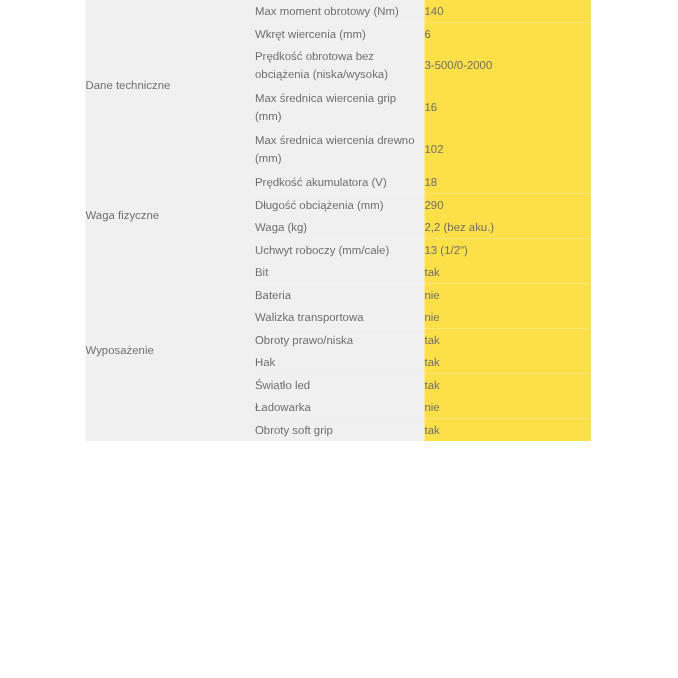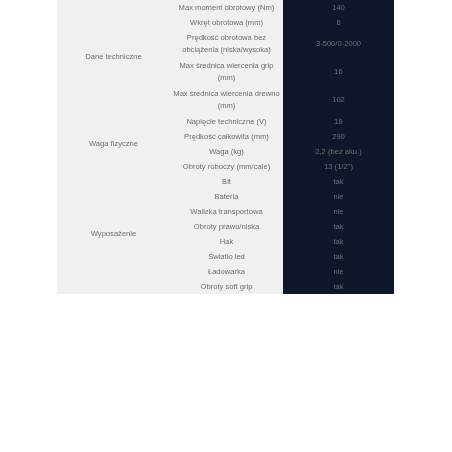--- a/index.html
+++ b/index.html
@@ -28,21 +28,20 @@
   #spec-table col.c-label { width: 113px; }
   #spec-table col.c-value { width: 111px; }
 
   #spec-table td {
     vertical-align: middle;
     font-size: 7.6px;
     line-height: 1.55;
     color: #6e6e6e;
     padding: 0;
     border: 0;
-    text-align: center;
   }
 
   td.group-cell {
     background: #f0f0f0;
     border-top: 1px solid #e2e2e2;
     border-right: 1px solid #e6e6e6;
     padding: 0 10px;
     color: #6e6e6e;
     text-align: left;
   }
@@ -53,21 +52,21 @@
 
   td.label-cell {
     background: #f0f0f0;
     border-top: 1px solid #e6e6e6;
     border-right: 1px solid #e6e6e6;
     padding: 5px 10px;
     color: #6e6e6e;
   }
 
   td.value-cell {
-    background: #0f172a;
+    background: #fde047;
     border-top: 1px solid #ececec;
     padding: 5px 9px;
     color: #7a7a7a;
   }
 
   tr.r-one td.label-cell,
   tr.r-one td.value-cell { height: 15px; }
 
   tr.r-two td.label-cell,
   tr.r-two td.value-cell { height: 28px; }
@@ -81,50 +80,50 @@
     <col class="c-label">
     <col class="c-value">
   </colgroup>
   <tbody id="spec-body">
       <tr class="r-one section-start">
         <td class="group-cell" rowspan="5">Dane techniczne</td>
         <td class="label-cell">Max moment obrotowy (Nm)</td>
         <td class="value-cell">140</td>
       </tr>
       <tr class="r-one">
-        <td class="label-cell">Wkręt obrotowa (mm)</td>
+        <td class="label-cell">Wkręt wiercenia (mm)</td>
         <td class="value-cell">6</td>
       </tr>
       <tr class="r-two">
         <td class="label-cell">Prędkość obrotowa bez obciążenia (niska/wysoka)</td>
         <td class="value-cell">3-500/0-2000</td>
       </tr>
       <tr class="r-two">
         <td class="label-cell">Max średnica wiercenia grip (mm)</td>
         <td class="value-cell">16</td>
       </tr>
       <tr class="r-two">
         <td class="label-cell">Max średnica wiercenia drewno (mm)</td>
         <td class="value-cell">102</td>
       </tr>
       <tr class="r-one section-start">
         <td class="group-cell" rowspan="4">Waga fizyczne</td>
-        <td class="label-cell">Napięcie techniczne (V)</td>
+        <td class="label-cell">Prędkość akumulatora (V)</td>
         <td class="value-cell">18</td>
       </tr>
       <tr class="r-one">
-        <td class="label-cell">Prędkość całkowita (mm)</td>
+        <td class="label-cell">Długość obciążenia (mm)</td>
         <td class="value-cell">290</td>
       </tr>
       <tr class="r-one">
         <td class="label-cell">Waga (kg)</td>
         <td class="value-cell">2,2 (bez aku.)</td>
       </tr>
       <tr class="r-one">
-        <td class="label-cell">Obroty roboczy (mm/cale)</td>
+        <td class="label-cell">Uchwyt roboczy (mm/cale)</td>
         <td class="value-cell">13 (1/2")</td>
       </tr>
       <tr class="r-one section-start">
         <td class="group-cell" rowspan="8">Wyposażenie</td>
         <td class="label-cell">Bit</td>
         <td class="value-cell">tak</td>
       </tr>
       <tr class="r-one">
         <td class="label-cell">Bateria</td>
         <td class="value-cell">nie</td>

